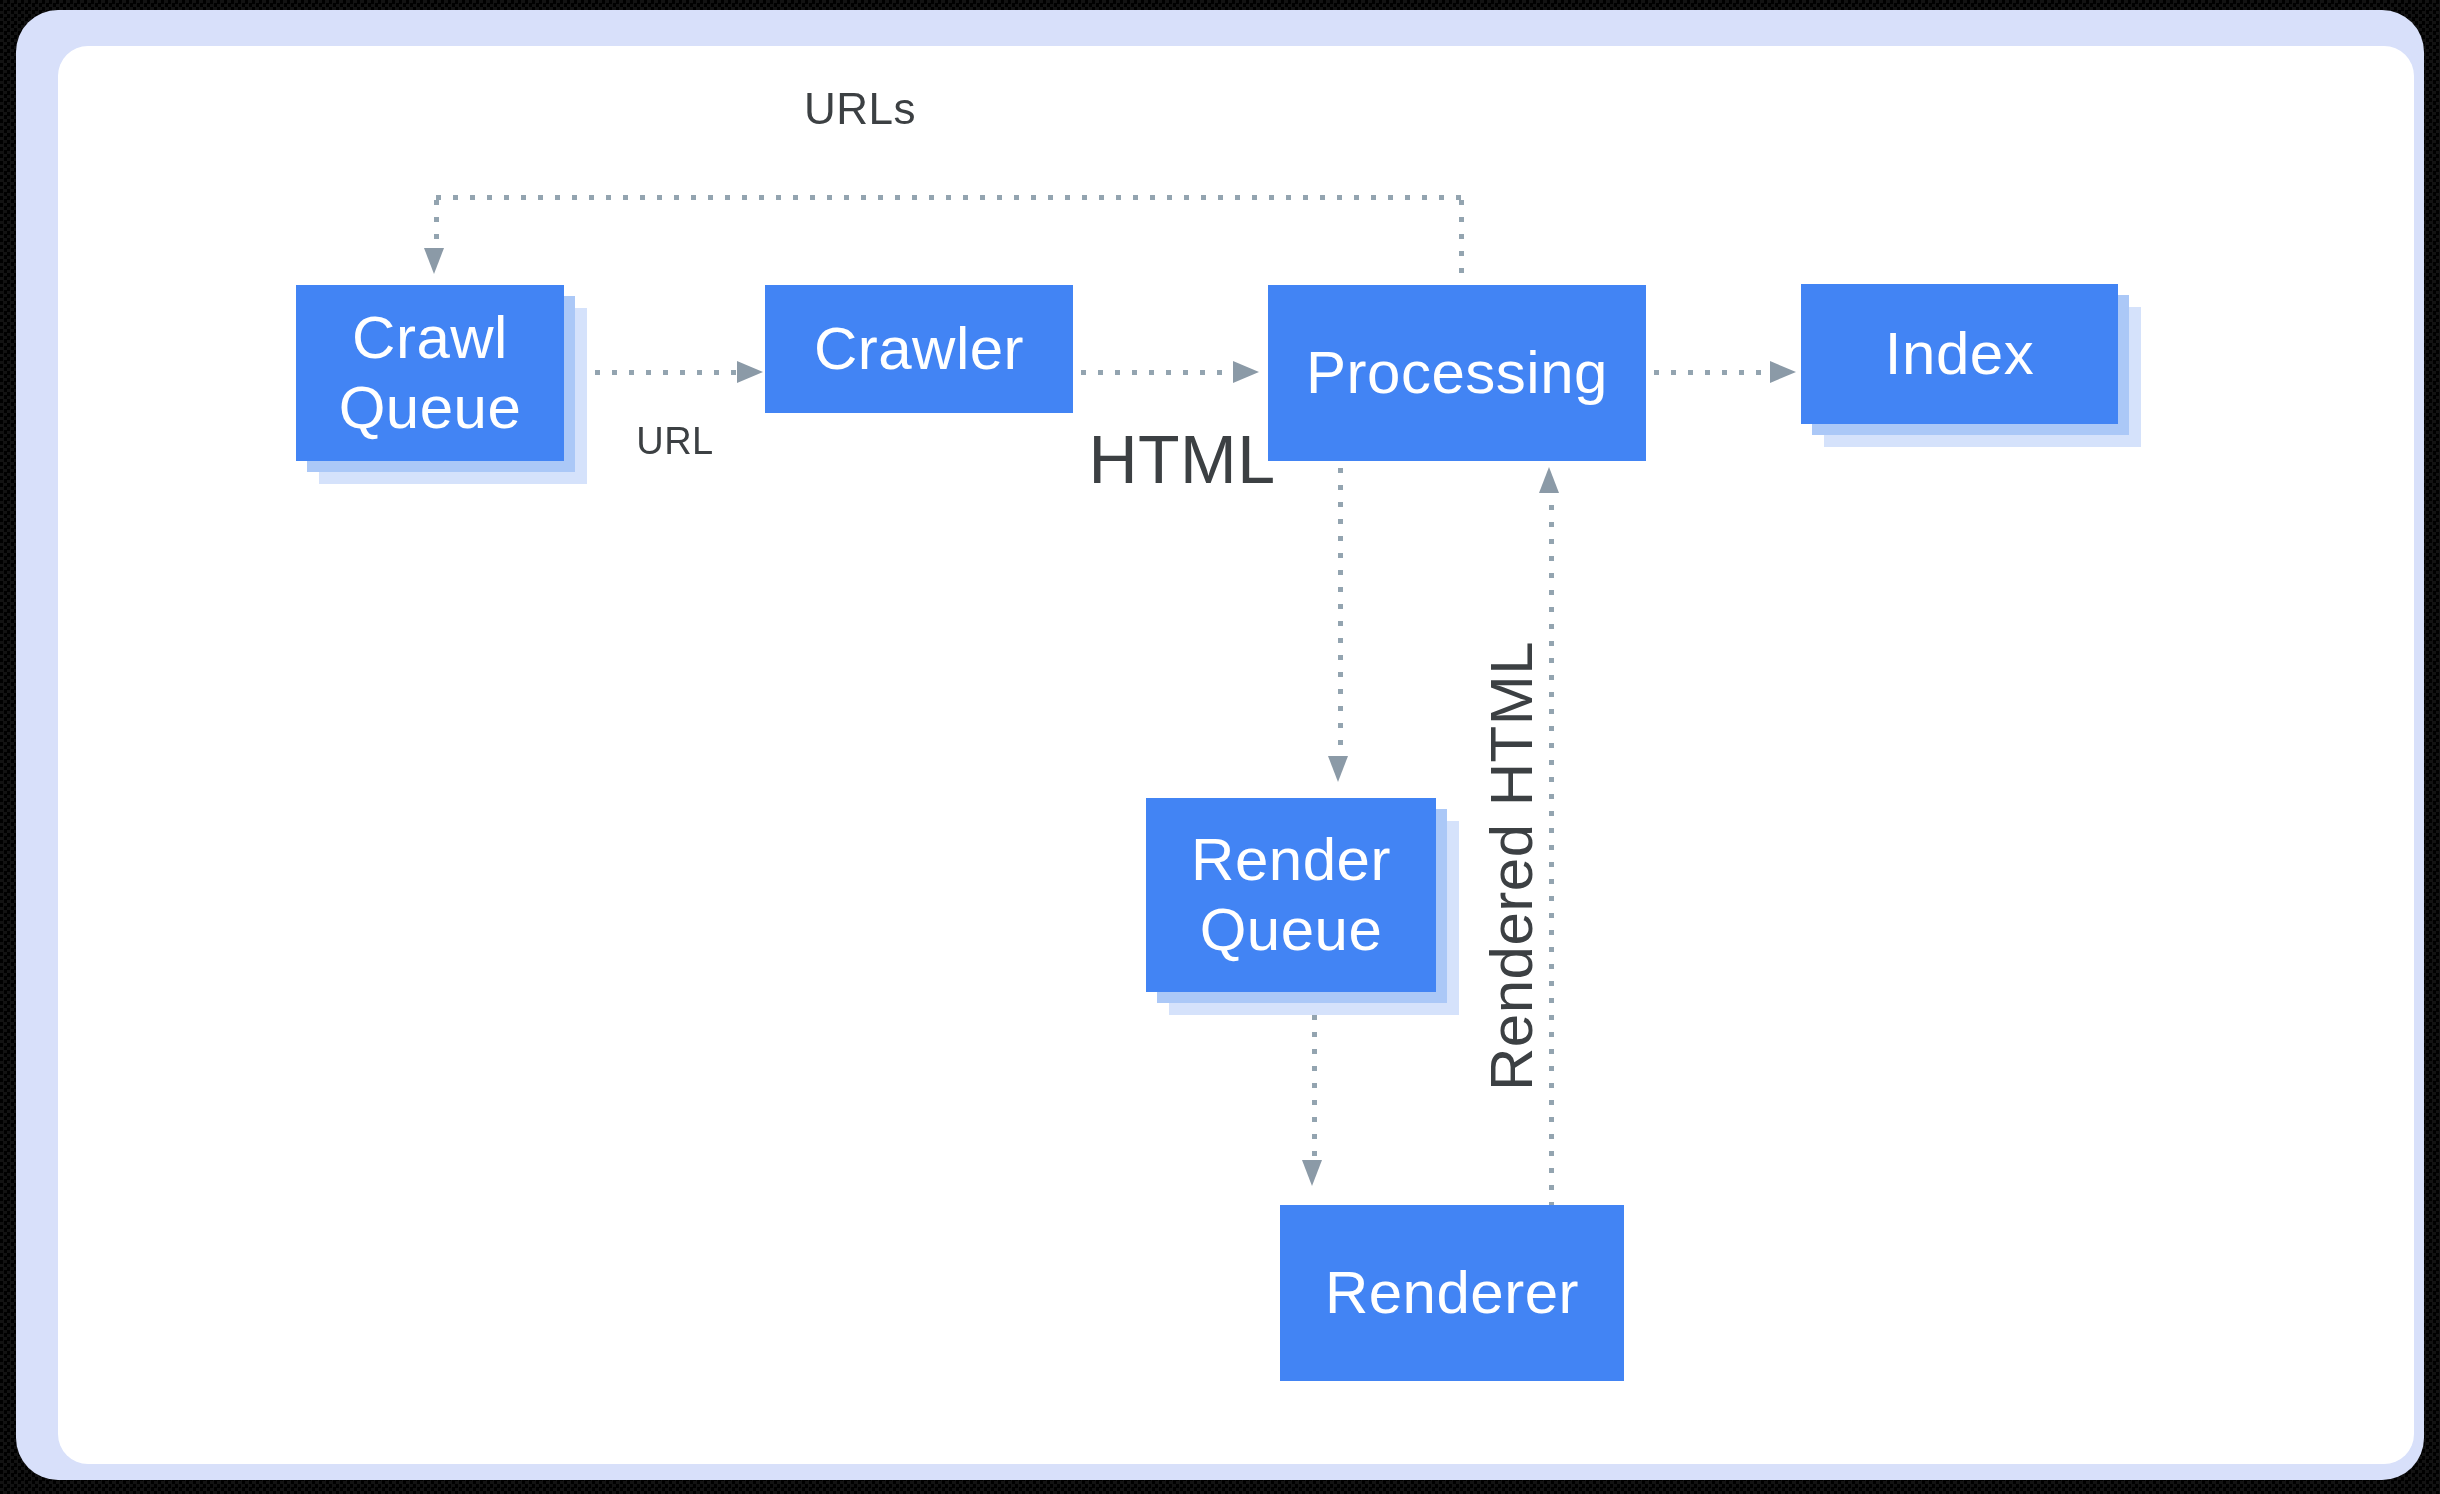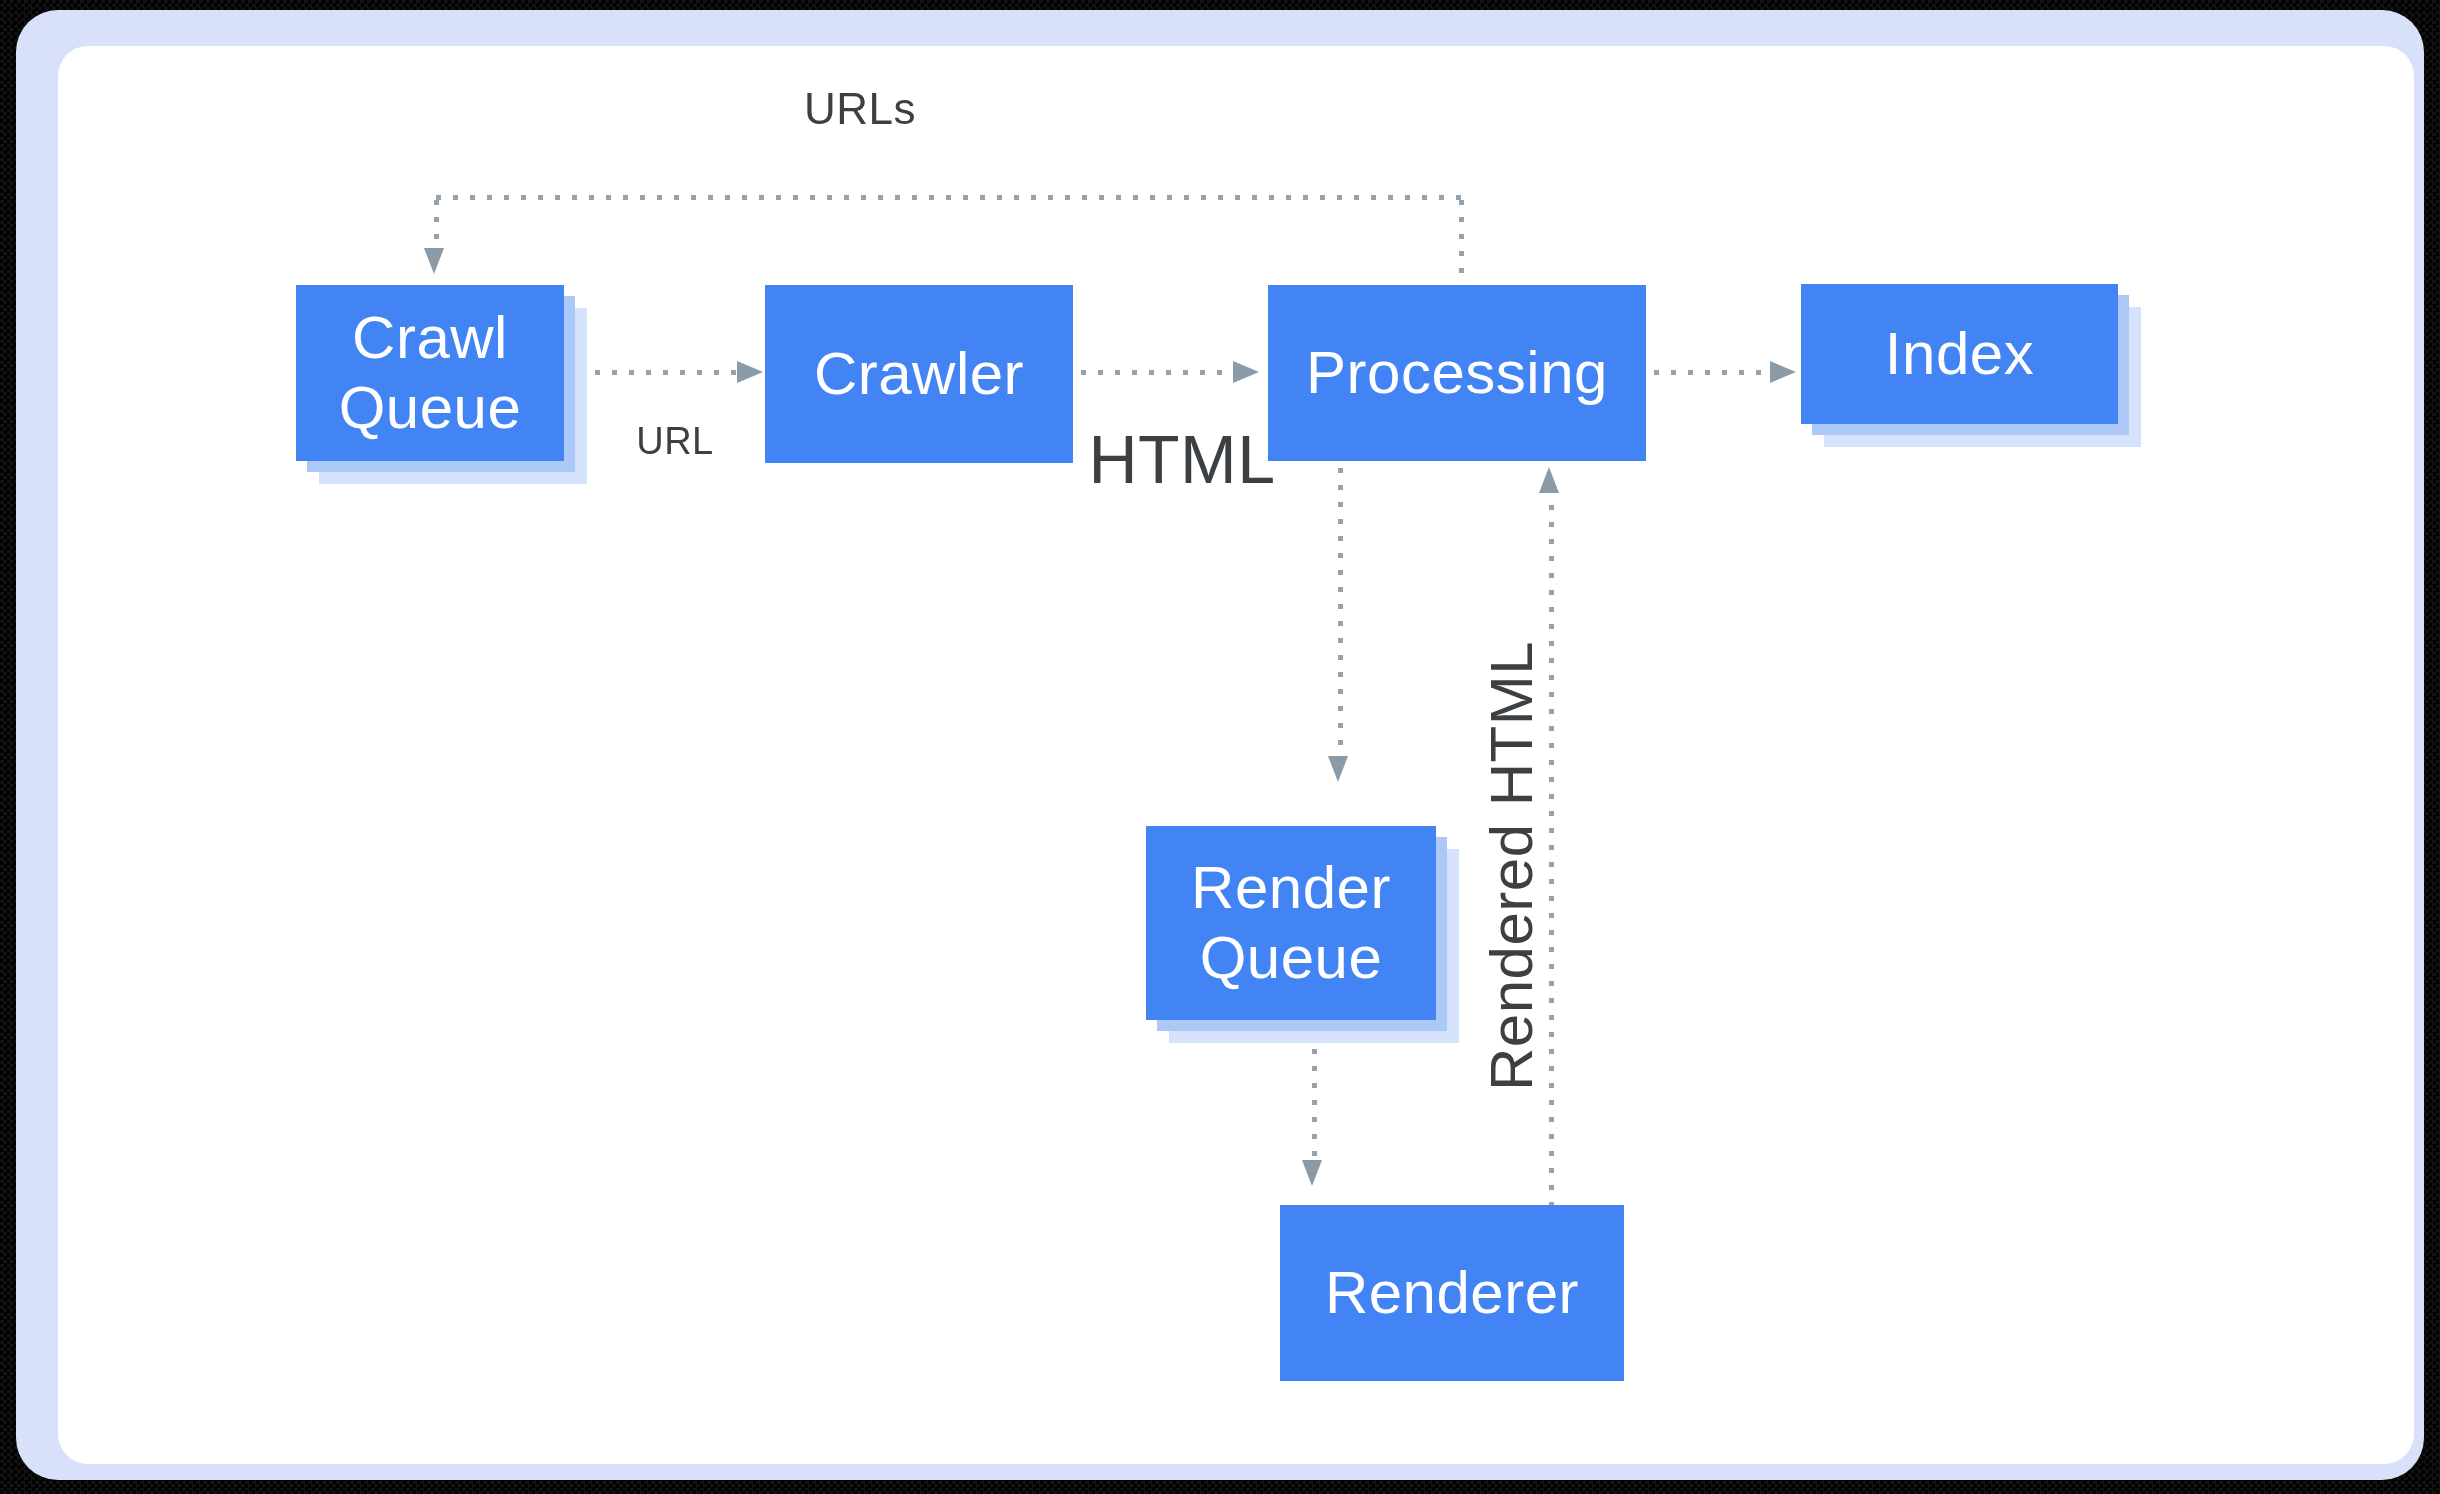--- a/index.html
+++ b/index.html
@@ -65,24 +65,24 @@
   .lbl.urls{left:760px;top:84px;width:200px;font-size:44px;text-align:center;}
   .lbl.url{left:585px;top:420px;width:180px;font-size:38px;}
   .lbl.html{left:1077px;top:420px;width:210px;font-size:68px;}
   .lbl.rendered{
     left:1192px;top:831px;width:640px;height:70px;
     font-size:60px;line-height:70px;
     transform:rotate(-90deg);
   }
   
   .n-crawl-queue{left:296px;top:285px;width:268px;height:176px;}
-  .n-crawler{left:765px;top:285px;width:308px;height:178px;}
+  .n-crawler{left:765px;top:285px;width:308px;height:128px;}
   .n-processing{left:1268px;top:285px;width:378px;height:176px;}
   .n-index{left:1801px;top:284px;width:317px;height:140px;}
-  .n-render-queue{left:1146px;top:798px;width:290px;height:194px;margin-top:28px;}
+  .n-render-queue{left:1146px;top:798px;width:290px;height:194px;}
   .n-renderer{left:1280px;top:1205px;width:344px;height:176px;}
   .n-crawl-queue .inner, .n-render-queue .inner{width:230px;}
 </style>
 </head>
 <body>
 
 <div class="stage">
   <div class="frame">
     <div class="card"></div>
   </div>

